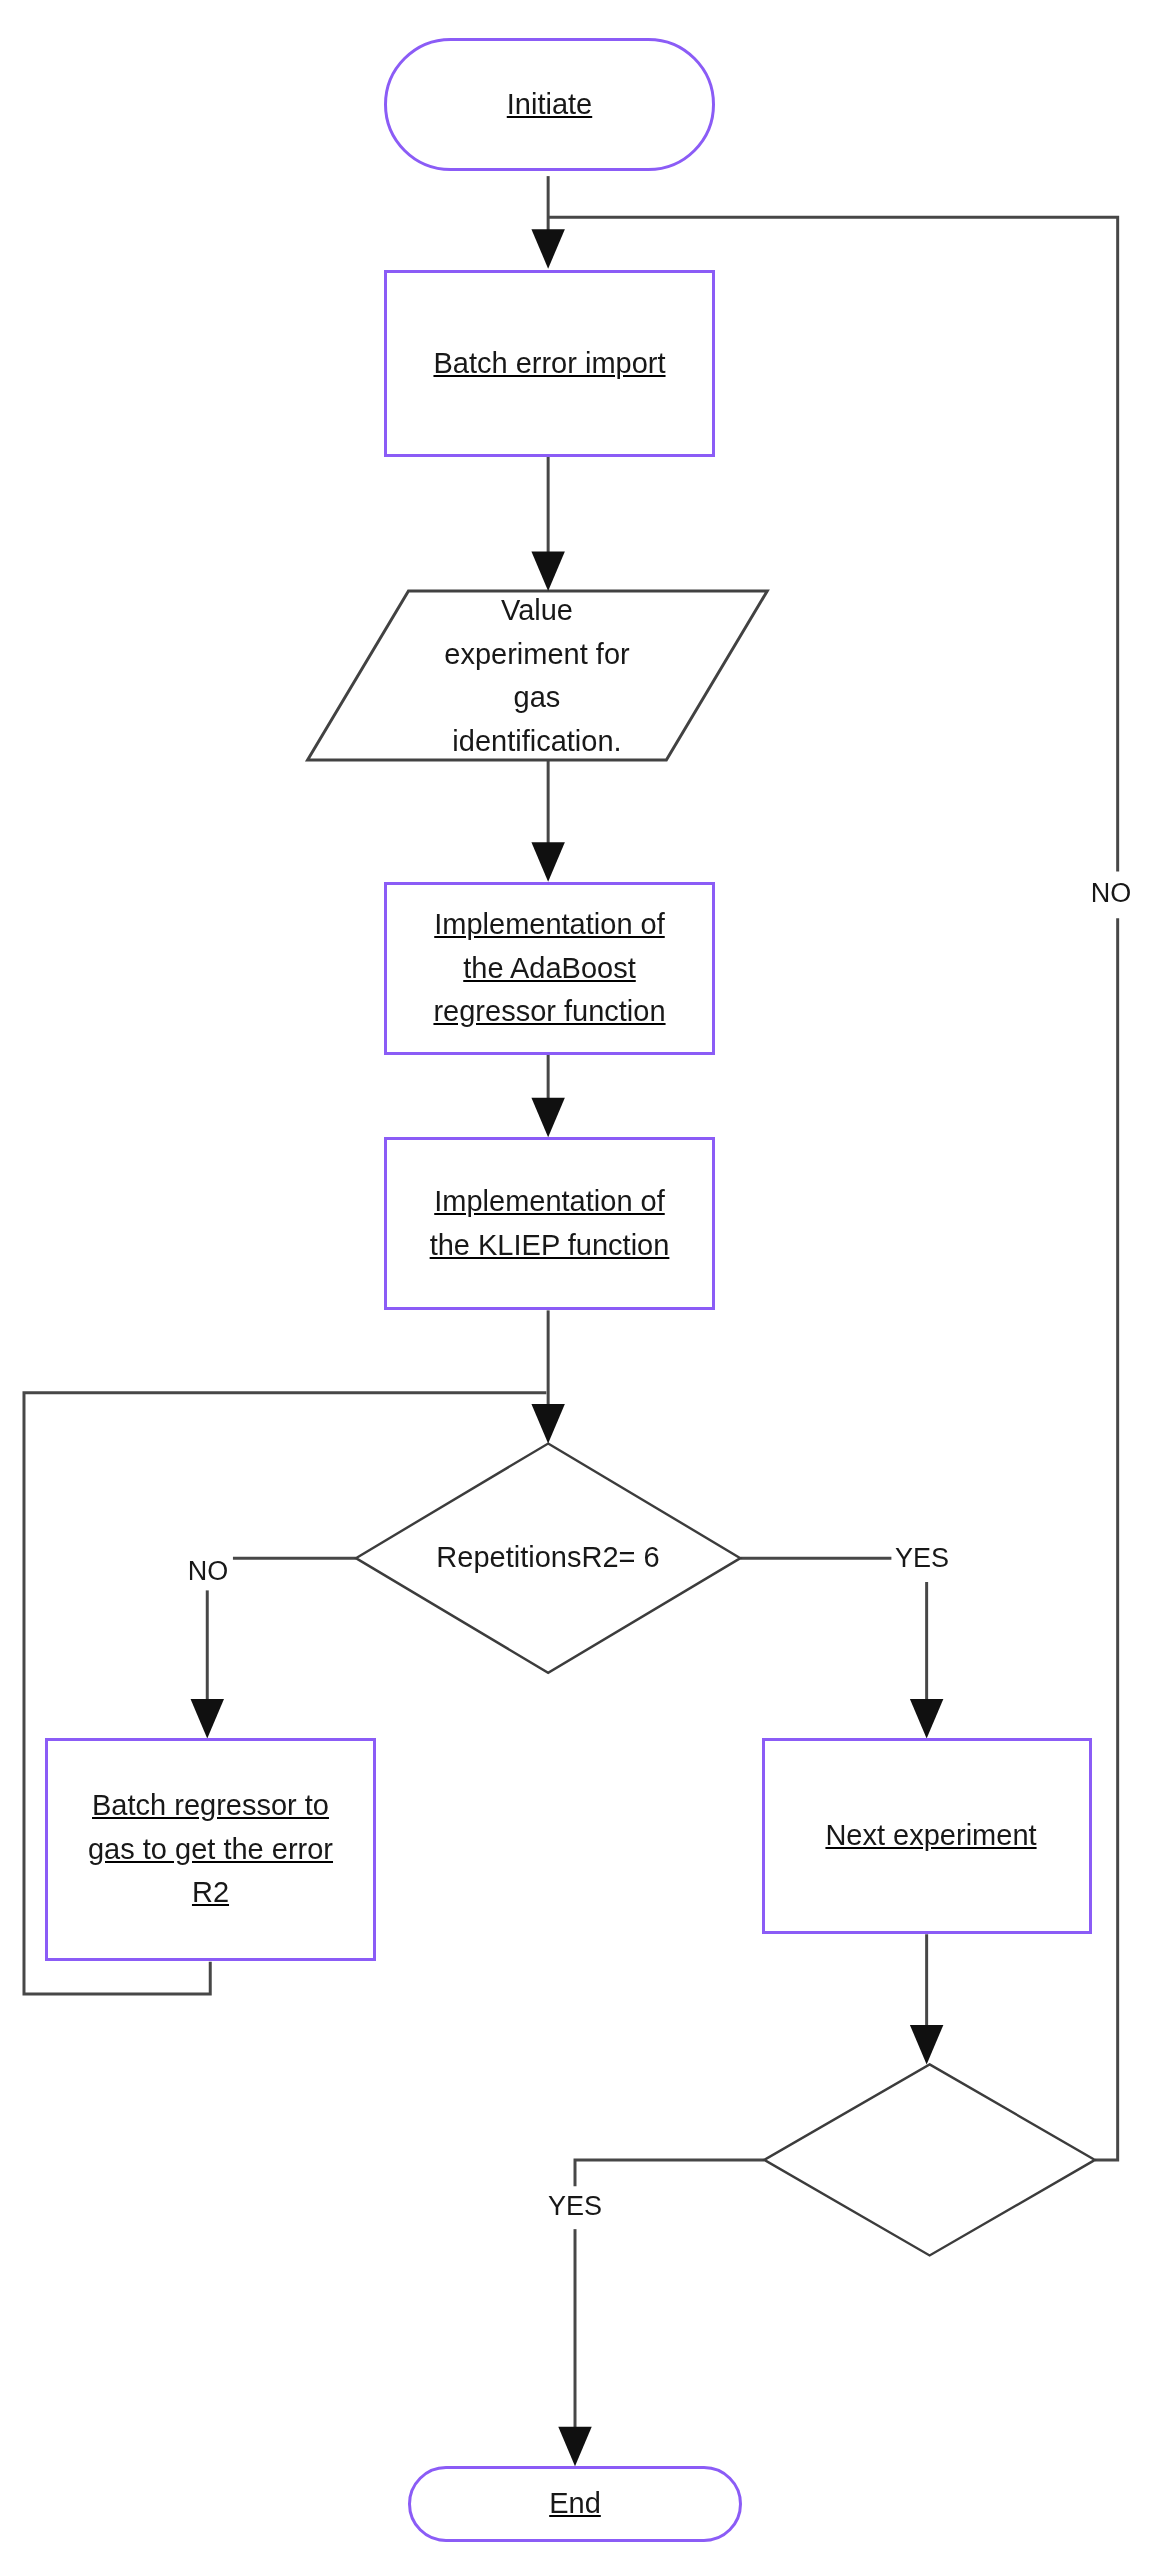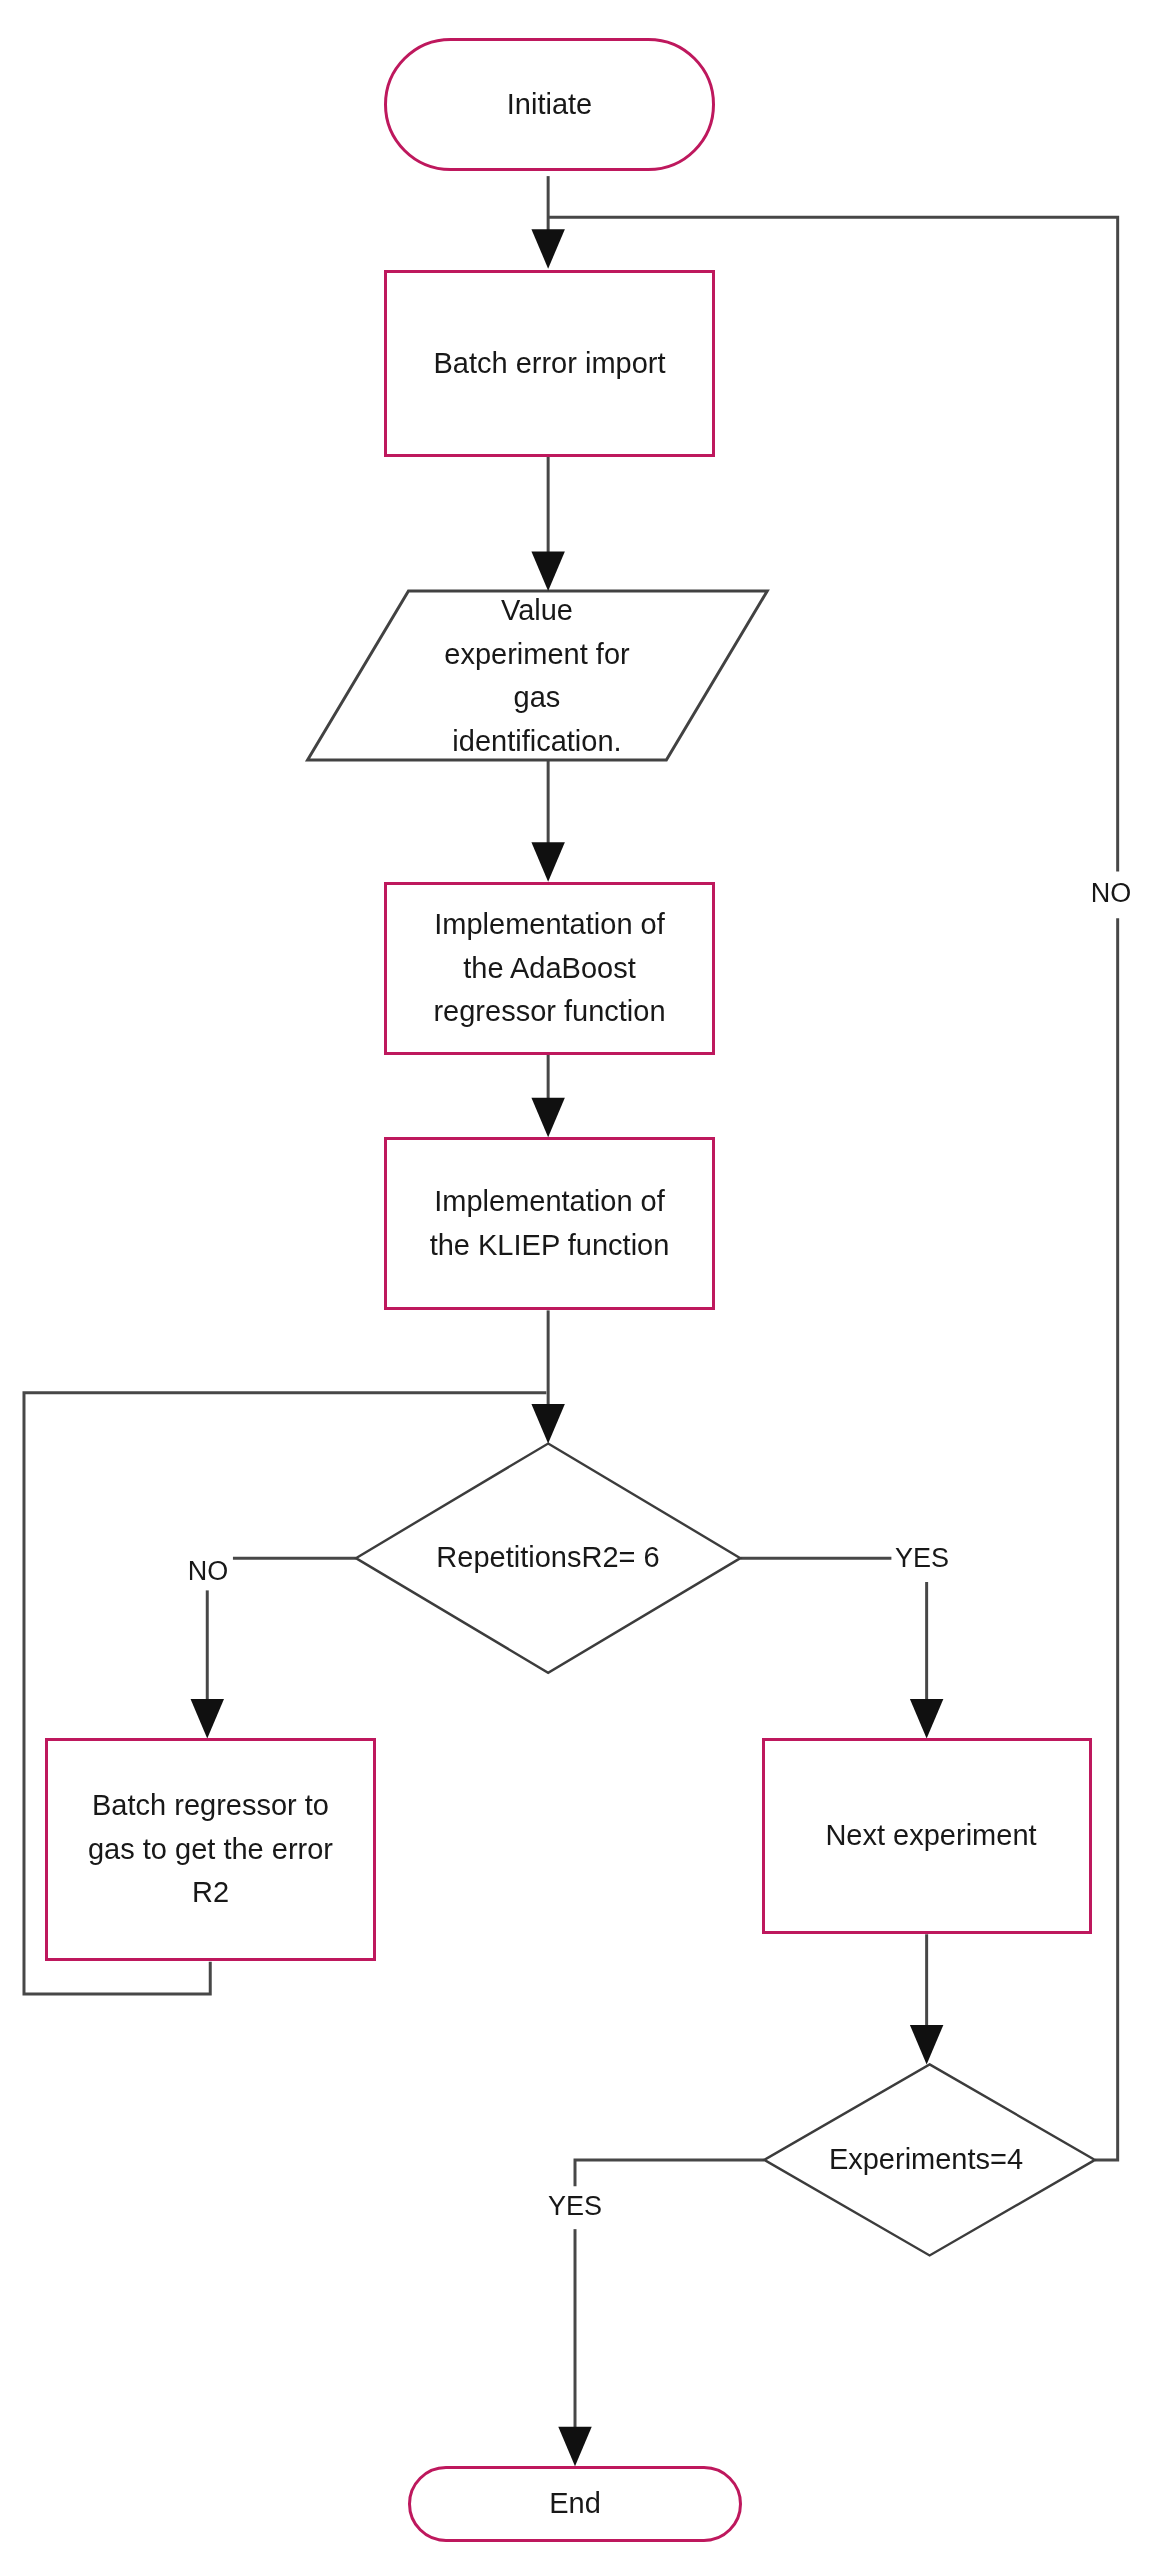--- a/index.html
+++ b/index.html
@@ -17,25 +17,26 @@
   }
   .canvas svg {
     position: absolute;
     left: 0;
     top: 0;
   }
   .node {
     position: absolute;
     box-sizing: border-box;
     background: #ffffff;
-    border: 3px solid #be185d;
+    border: 3px solid #8b5cf6;
     display: flex;
     align-items: center;
     justify-content: center;
     text-align: center;
+    text-decoration: underline;
   }
   .terminator {
     border-radius: 596px;
   }
   .lbl {
     color: #181818;
     font-size: 29px;
     line-height: 1.5;
     text-align: center;
     white-space: pre-line;
@@ -144,23 +145,20 @@
   <div class="node" style="left:45px; top:1738px; width:331px; height:223px;">
     <span class="lbl">Batch regressor to
 gas to get the error
 R2</span>
   </div>
 
   <div class="node" style="left:762px; top:1738px; width:330px; height:196px;padding-left:8px;">
     <span class="lbl">Next experiment</span>
   </div>
 
-  <div class="floating-label" style="left:750px; top:2100px; width:352px; height:119px;">
-    <span class="lbl">Experiments=4</span>
-  </div>
 
   <div class="node terminator" style="left:408px; top:2466px; width:334px; height:76px;justify-content:center;">
     <span class="lbl">End</span>
   </div>
 
   <div class="edge-label" style="left:208px; top:1572px;">NO</div>
 
   <div class="edge-label" style="left:922px; top:1559px;">YES</div>
 
   <div class="edge-label" style="left:1111px; top:894px;">NO</div>

